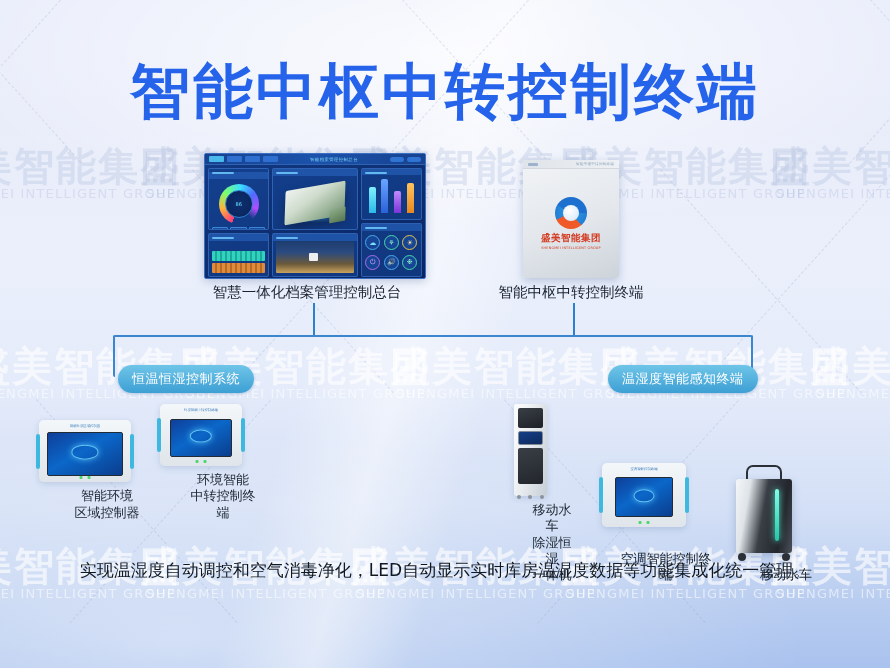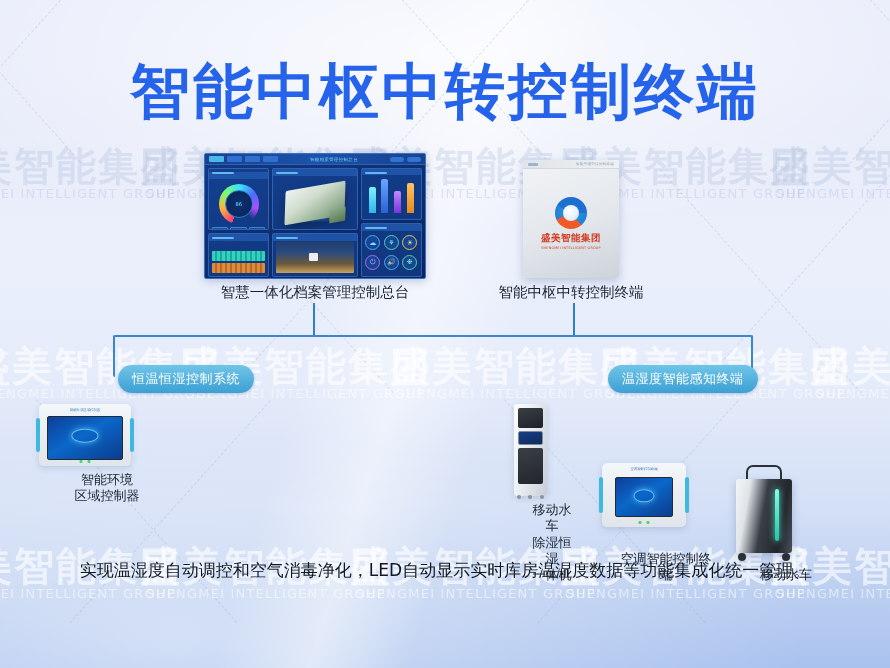--- a/index.html
+++ b/index.html
@@ -180,21 +180,21 @@
   }
   .swirl::after{
     content:"";position:absolute;inset:8px;border-radius:50%;
     background:radial-gradient(circle at 40% 35%,#ffffff,#cfe6fa);
   }
   .hub-cn{ font-size:9.5px;font-weight:bold;color:#d4391f;letter-spacing:.5px; }
   .hub-en{ font-size:3.4px;color:#d4391f;letter-spacing:.2px;margin-top:1px; }
 
   
   .cap{ position:absolute; font-size:14.5px; color:#1a2430; z-index:6; white-space:nowrap; }
-  .cap.c-console{ left:204px; width:222px; text-align:center; top:283px; }
+  .cap.c-console{ left:196px; width:222px; text-align:center; top:283px; }
   .cap.c-hub{ left:480px; width:182px; text-align:center; top:283px; }
 
   
   .conn{ position:absolute; z-index:3; }
   .conn.v-main{ left:313px; top:303px; width:2px; height:32px; background:#2f7fd0; }
   .conn.bracket{
     left:113px; top:335px; width:640px; height:42px;
     border:2px solid #3b86cf; border-bottom:none; border-radius:2px;
     background:transparent;
   }
@@ -485,20 +485,36 @@
             <i></i>
             <i></i>
           </span>
       </div>
     </div>
     <div class="lbl">智能环境
 区域控制器</div>
   </div>
 
 
+  <div class="dev" style="width:110px">
+    <div class="art">
+      <div class="wallpanel" style="width:82px;height:62px">
+        <span class="ttl">环境智能中转控制终端</span>
+        <span class="tab l"></span>
+        <span class="tab r"></span>
+        <div class="scr" style="width:62px;height:38px;margin-top:5px"></div>
+        <span class="led">
+            <i></i>
+            <i></i>
+          </span>
+      </div>
+    </div>
+    <div class="lbl">环境智能
+中转控制终端</div>
+  </div>
 
 </div>
 
 <div class="devrow right">
 
 
   <div class="dev" style="width:84px">
     <div class="art" style="height:100px">
       <div class="pur">
         <div class="top"></div>

